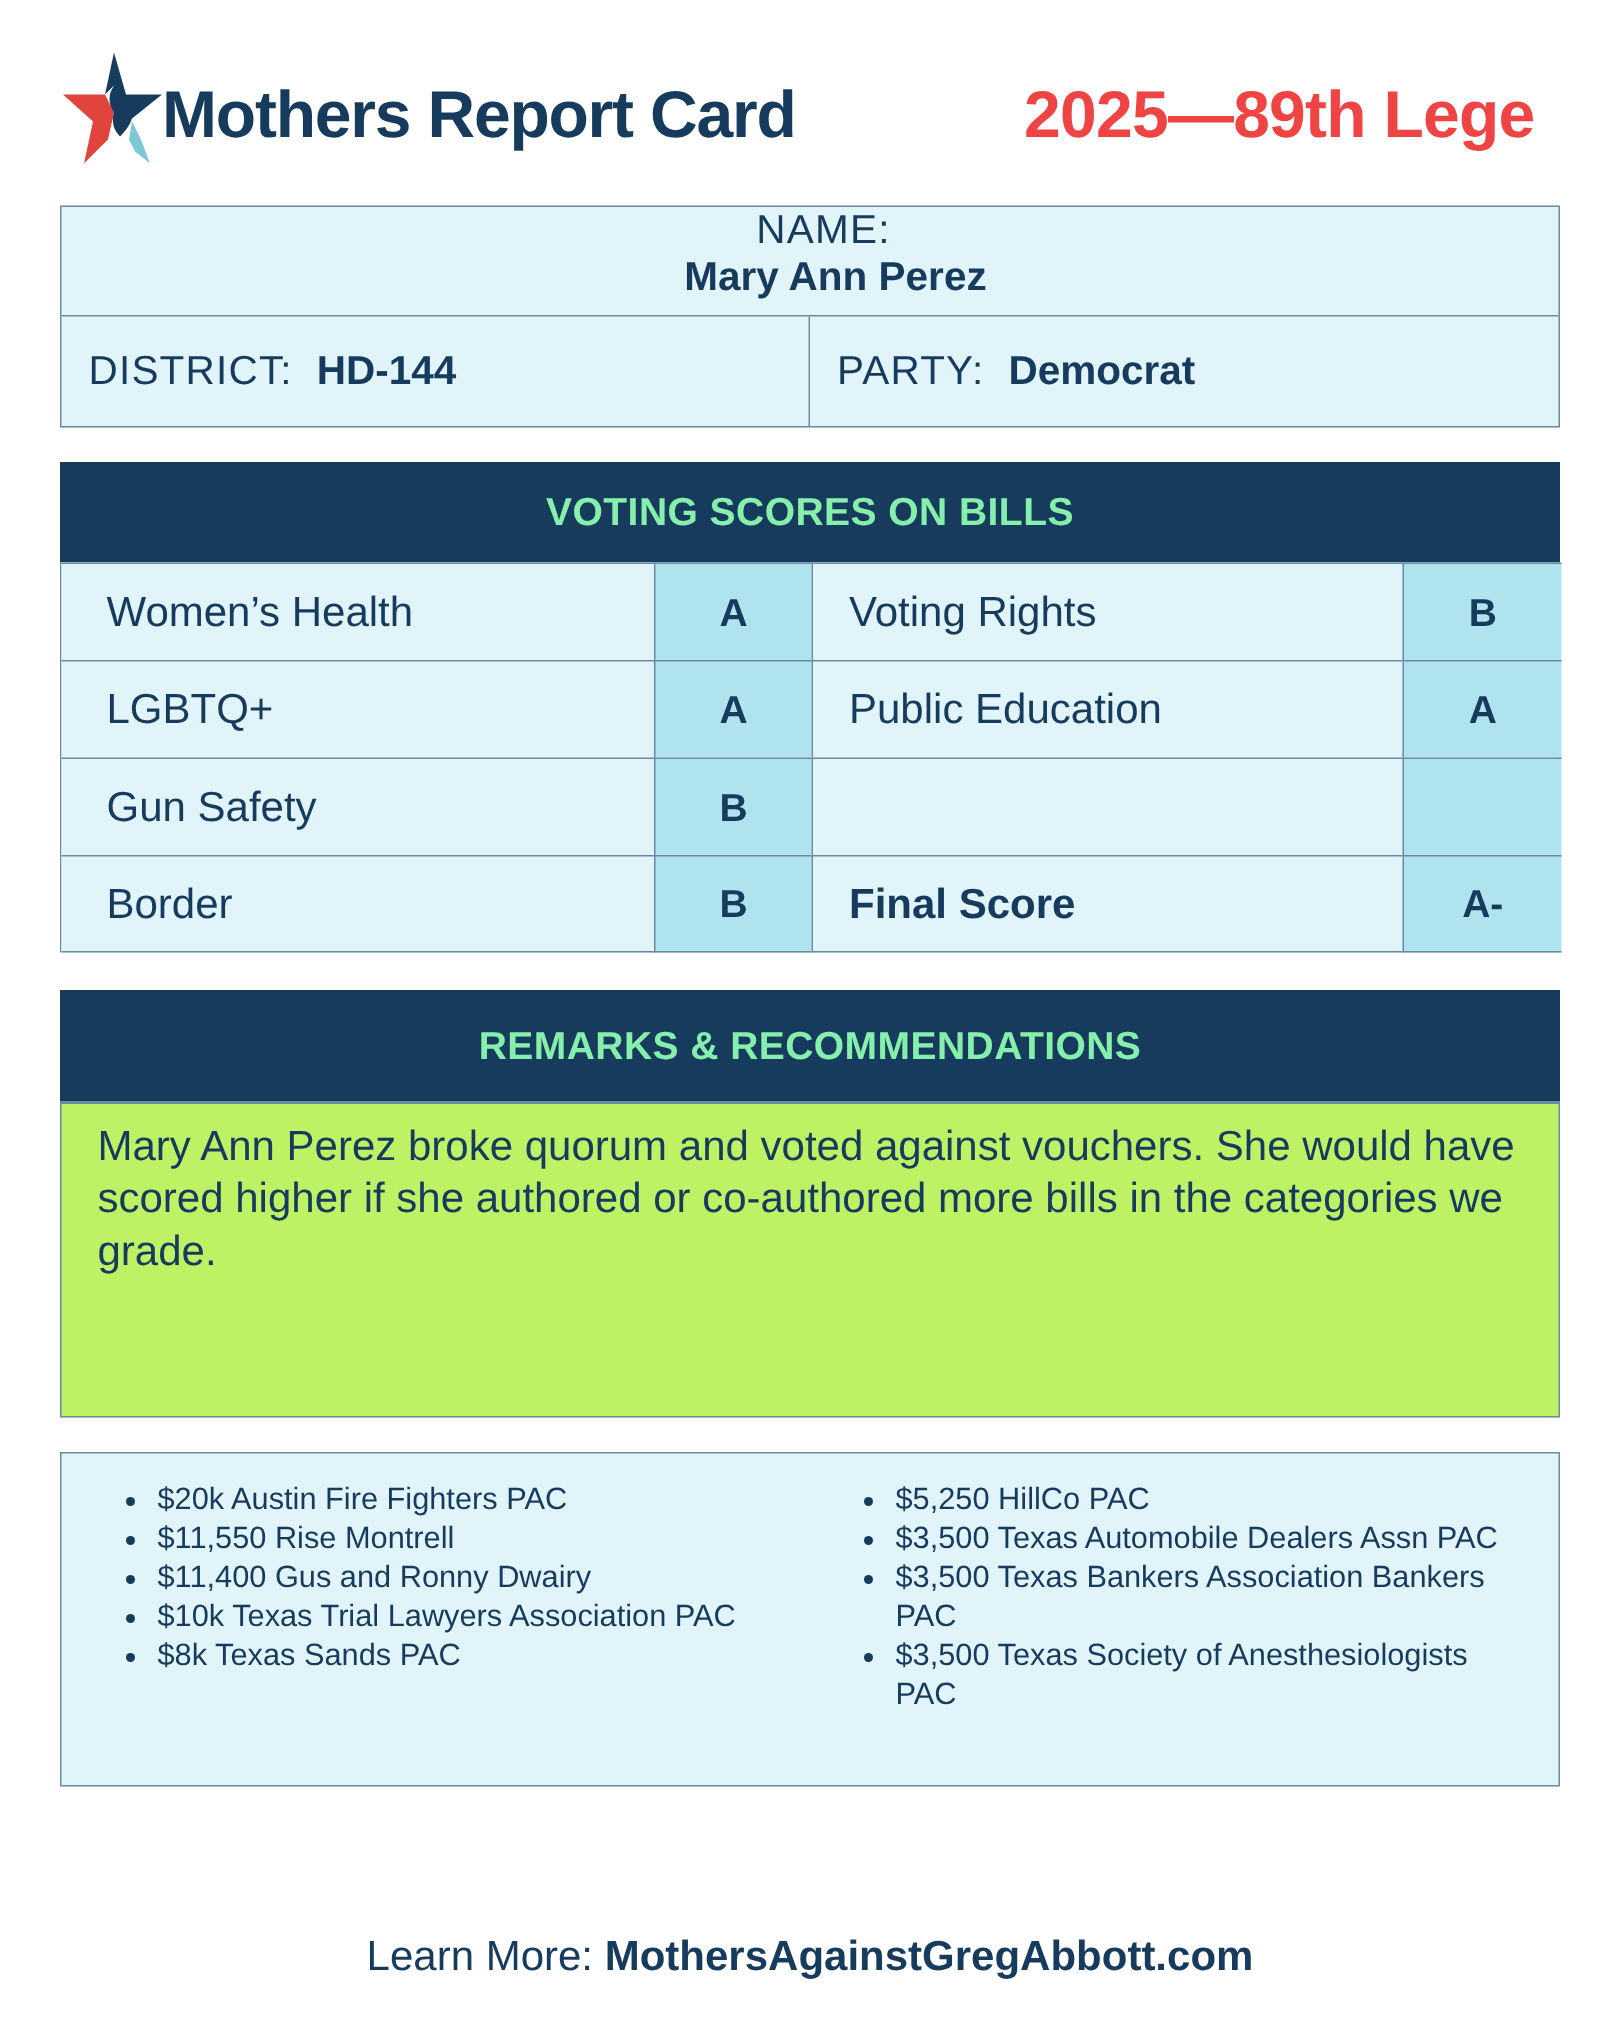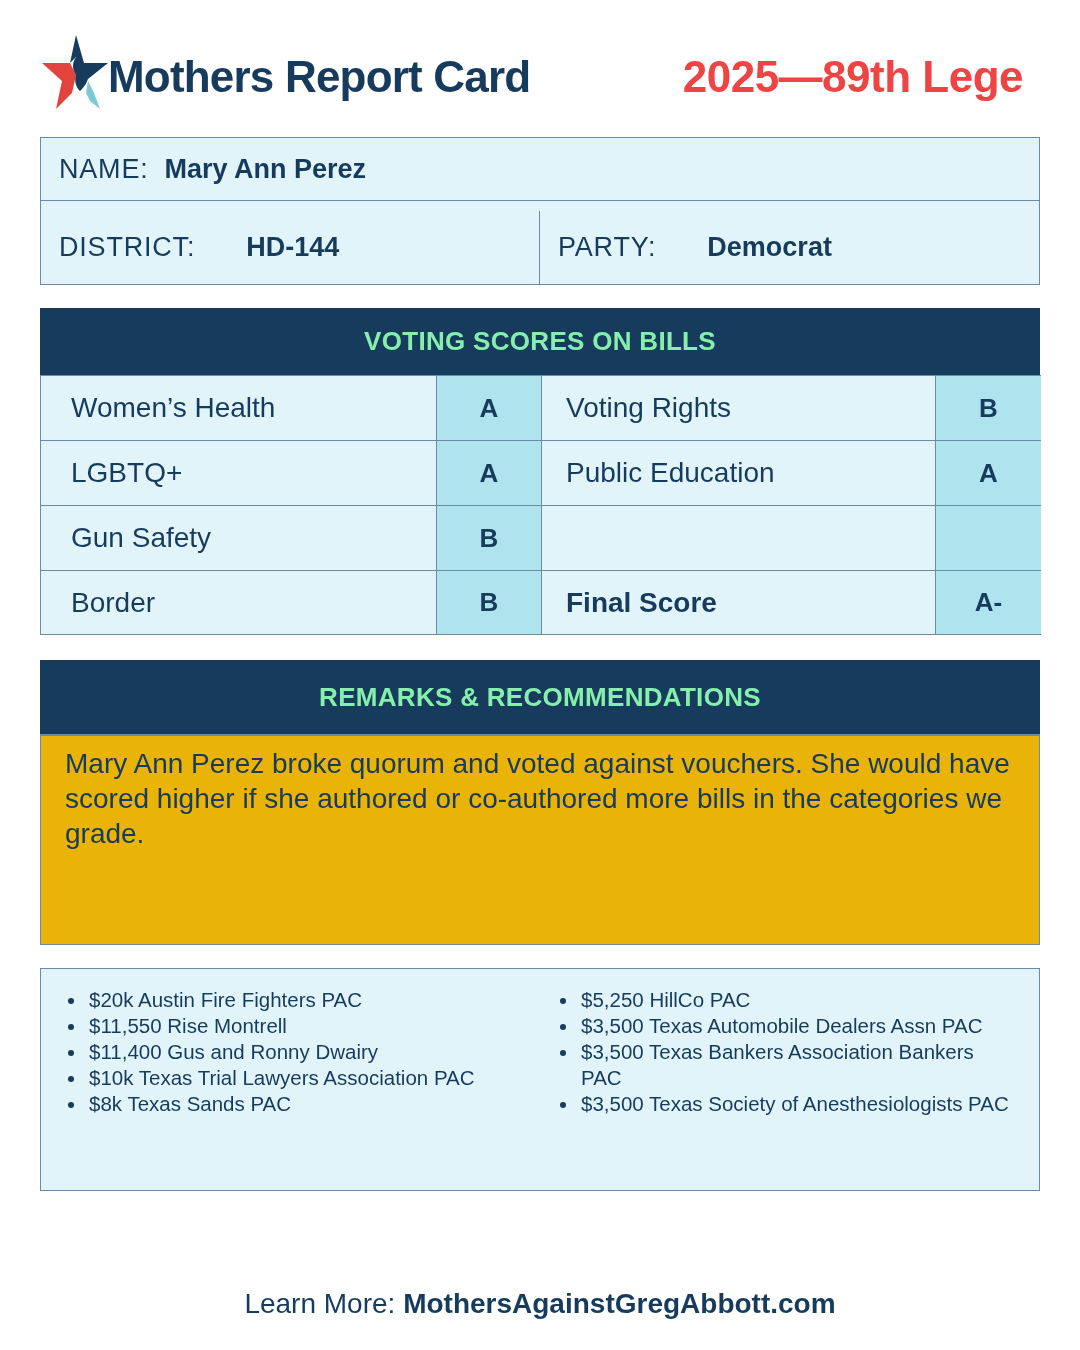--- a/index.html
+++ b/index.html
@@ -5,49 +5,49 @@
     * { box-sizing: border-box; margin: 0; padding: 0; }
     html, body { width: 1080px; height: 1350px; background: #ffffff; overflow: hidden; }
     body { font-family: "Liberation Sans", "DejaVu Sans", sans-serif; color: #163b5c; position: relative; }
 
     .header { position: absolute; left: 40px; top: 30px; width: 1000px; height: 90px; }
     .logo-star { position: absolute; left: 2px; top: 5px; width: 66px; height: 76px; }
     .brand { position: absolute; left: 68px; top: 22px; font-size: 44px; font-weight: 700; color: #163b5c; letter-spacing: -0.8px; white-space: nowrap; }
     .session { position: absolute; right: 17px; top: 22px; font-size: 44px; font-weight: 700; color: #ef4444; letter-spacing: -0.5px; white-space: nowrap; }
 
     .info-box { position: absolute; left: 40px; top: 137px; width: 1000px; height: 148px; background: #e1f4f9; border: 1.5px solid #6b8aa3; }
-    .info-row-name { position: absolute; left: 0; top: 0; width: 100%; height: 63px; border-bottom: 1.5px solid #6b8aa3; display: flex; align-items: center; padding-left: 18px; }
+    .info-row-name { position: absolute; left: 0; top: 0; width: 100%; height: 73px; border-bottom: 1.5px solid #6b8aa3; display: flex; align-items: center; padding-left: 18px; flex-direction: column; }
     .info-row-2 { position: absolute; left: 0; top: 73px; width: 100%; height: 73px; display: flex; }
-    .info-cell { height: 100%; display: flex; align-items: center; padding-left: 18px; gap: 35px; }
+    .info-cell { height: 100%; display: flex; align-items: center; padding-left: 18px; }
     .info-cell.district { width: 499px; border-right: 1.5px solid #6b8aa3; }
     .info-cell.party { flex: 1; }
     .label { font-size: 27px; font-weight: 400; color: #163b5c; letter-spacing: 0.8px; }
     .value { font-size: 27px; font-weight: 700; color: #163b5c; margin-left: 16px; }
 
     .section-header { background: #163b5c; color: #86efac; font-weight: 700; font-size: 26px; text-align: center; display: flex; align-items: center; justify-content: center; letter-spacing: 0.3px; }
 
     .scores { position: absolute; left: 40px; top: 308px; width: 1000px; }
     .scores .section-header { height: 67px; }
     .score-grid { display: grid; grid-template-columns: 395px 105px 394px 106px; border-left: 1.5px solid #6b8aa3; border-right: 1.5px solid #6b8aa3; }
     .score-grid > div { height: 65px; border-top: 1.5px solid #6b8aa3; display: flex; align-items: center; font-size: 28px; color: #163b5c; }
     .score-grid .cat { background: #e1f4f9; padding-left: 30px; font-weight: 300; }
     .score-grid .cat.c2 { padding-left: 24px; border-left: 1.5px solid #6b8aa3; }
     .score-grid .grade { background: #afe3ed; justify-content: center; font-weight: 700; border-left: 1.5px solid #6b8aa3; font-size: 26px; }
     .score-grid .cat.bold { font-weight: 700; }
     .score-grid .last { border-bottom: 1.5px solid #6b8aa3; }
 
     .remarks { position: absolute; left: 40px; top: 660px; width: 1000px; }
     .remarks .section-header { height: 74px; }
-    .remarks-body { height: 211px; background: #eab308; border: 1.5px solid #6b8aa3; border-top: 2px solid #6b8aa3; padding: 10px 24px; font-size: 28px; line-height: 35px; color: #163b5c; font-weight: 300; }
+    .remarks-body { height: 211px; background: #bef264; border: 1.5px solid #6b8aa3; border-top: 2px solid #6b8aa3; padding: 10px 24px; font-size: 28px; line-height: 35px; color: #163b5c; font-weight: 300; }
 
     .donors { position: absolute; left: 40px; top: 968px; width: 1000px; }
     .donors .section-header { height: 74px; }
     .donors-body { height: 223px; background: #e1f4f9; border: 1.5px solid #6b8aa3; display: flex; padding-top: 18px; }
     .donor-col { list-style: none; }
-    .donor-col.left { width: 500px; padding-left: 24px; }
+    .donor-col.left { width: 500px; padding-left: 24px; margin-left: 16px; }
     .donor-col.right { flex: 1; padding-left: 16px; padding-right: 20px; }
     .donor-col li { position: relative; padding-left: 24px; font-size: 20.5px; line-height: 26px; color: #163b5c; }
     .donor-col li::before { content: ""; position: absolute; left: 3px; top: 11px; width: 6px; height: 6px; border-radius: 50%; background: #163b5c; }
 
     .footer { position: absolute; left: 0; top: 1288px; width: 1080px; text-align: center; font-size: 28px; color: #163b5c; }
     .footer .learn { font-weight: 300; }
     .footer .site { font-weight: 700; }
   </style>
 </head>
 <body>

